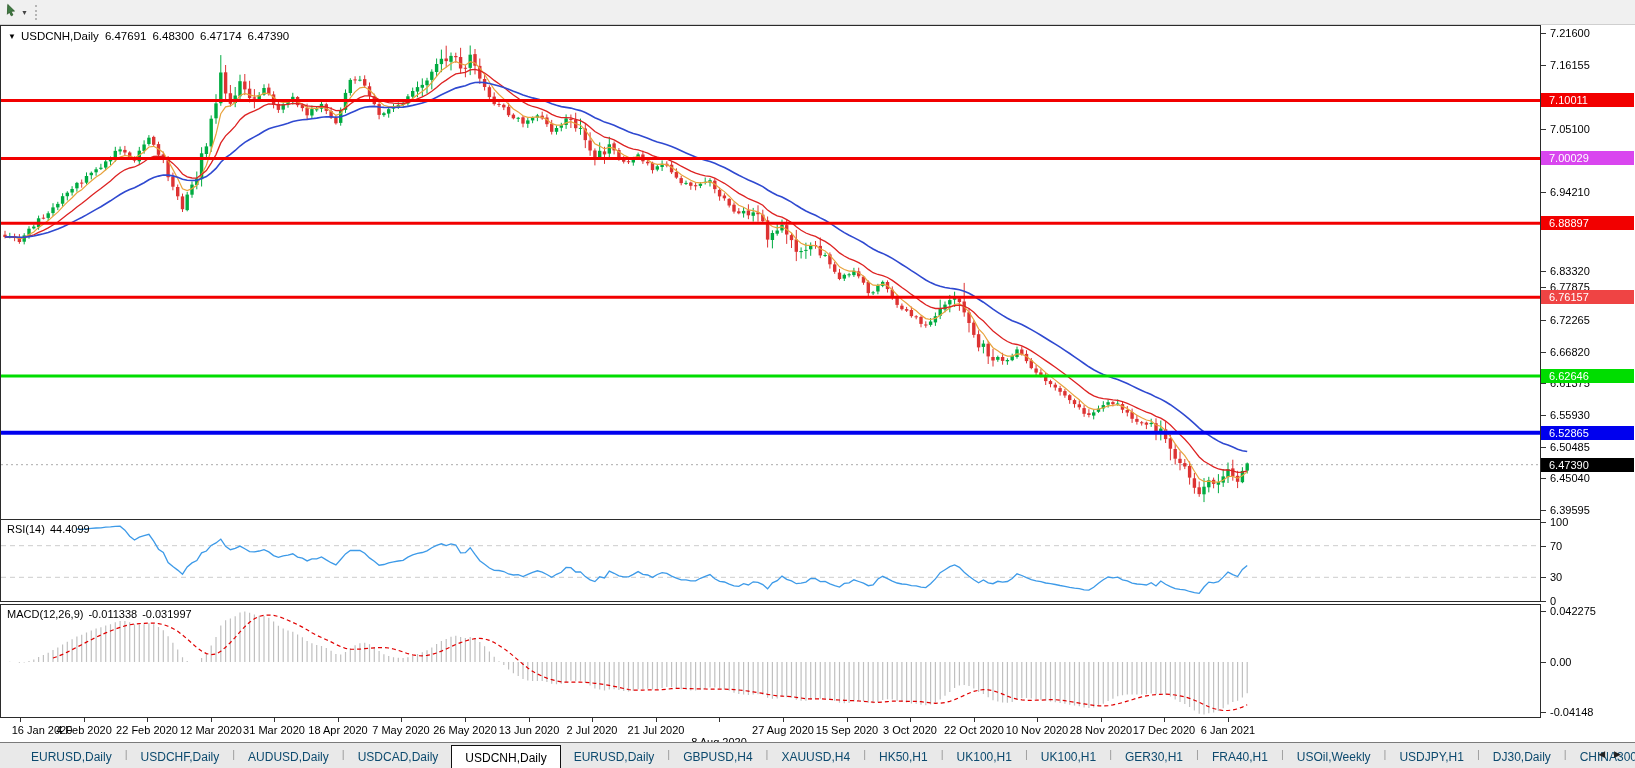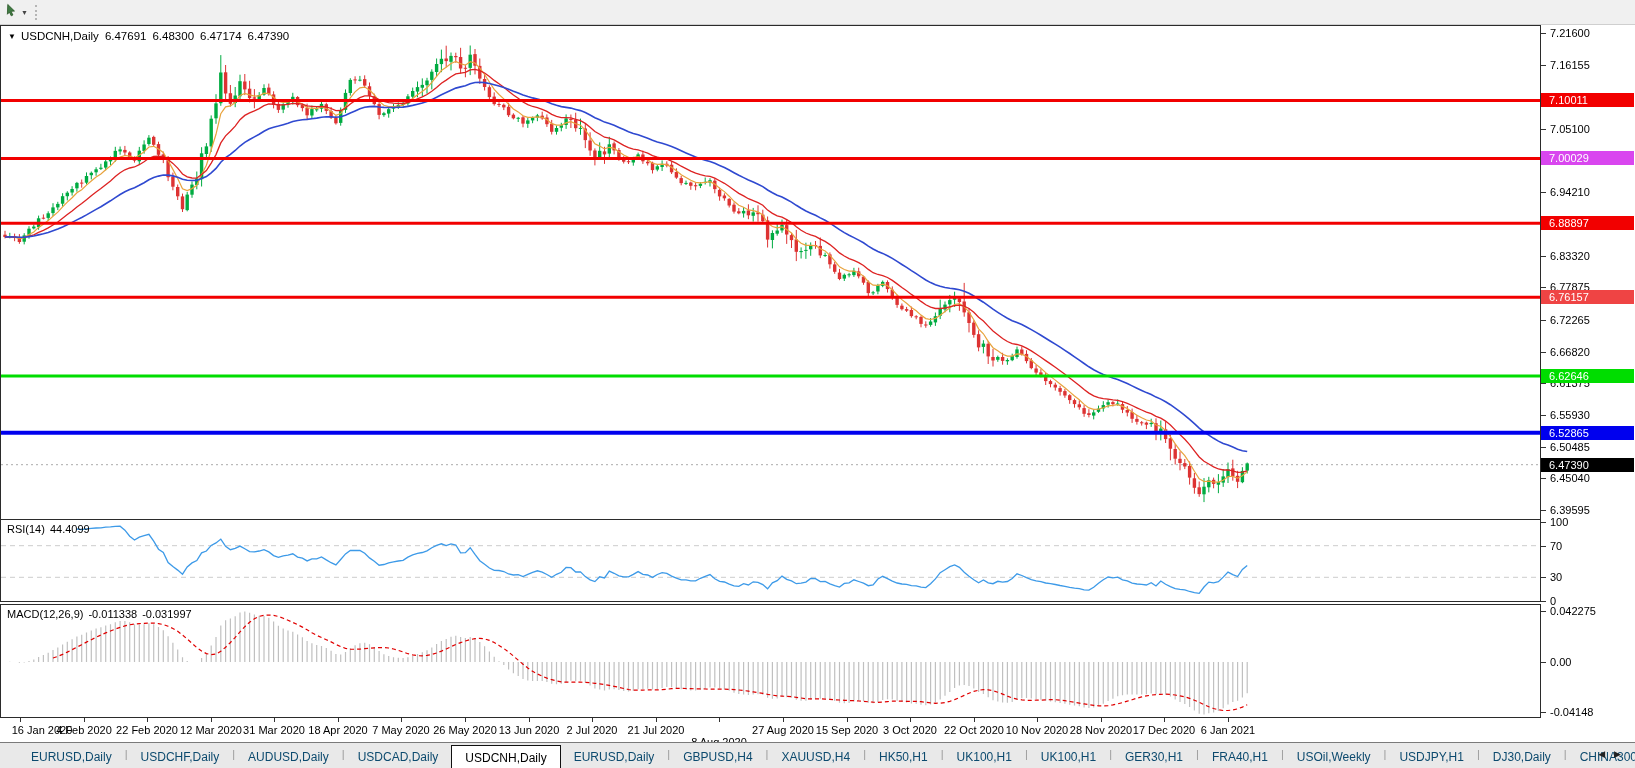--- a/index.html
+++ b/index.html
@@ -613,21 +613,21 @@
   <div class="ind-label">
     <span>MACD(12,26,9)</span><span>-0.011338</span><span>-0.031997</span>
   </div>
 </div>
 
 <div id="right-axis">
     <div class="ptick" style="top: 2px;"><i></i><b>7.21600</b></div>
     <div class="ptick" style="top: 34px;"><i></i><b>7.16155</b></div>
     <div class="ptick" style="top: 98px;"><i></i><b>7.05100</b></div>
     <div class="ptick" style="top: 161px;"><i></i><b>6.94210</b></div>
-    <div class="ptick" style="top: 225px;"><i></i><b>6.83320</b></div>
+    <div class="ptick" style="top: 240px;"><i></i><b>6.83320</b></div>
     <div class="ptick" style="top: 256px;"><i></i><b>6.77875</b></div>
     <div class="ptick" style="top: 289px;"><i></i><b>6.72265</b></div>
     <div class="ptick" style="top: 321px;"><i></i><b>6.66820</b></div>
     <div class="ptick" style="top: 352px;"><i></i><b>6.61375</b></div>
     <div class="ptick" style="top: 384px;"><i></i><b>6.55930</b></div>
     <div class="ptick" style="top: 416px;"><i></i><b>6.50485</b></div>
     <div class="ptick" style="top: 447px;"><i></i><b>6.45040</b></div>
     <div class="ptick" style="top: 479px;"><i></i><b>6.39595</b></div>
     <div class="ptick" style="top: 491px;"><i></i><b>100</b></div>
     <div class="ptick" style="top: 515px;"><i></i><b>70</b></div>

